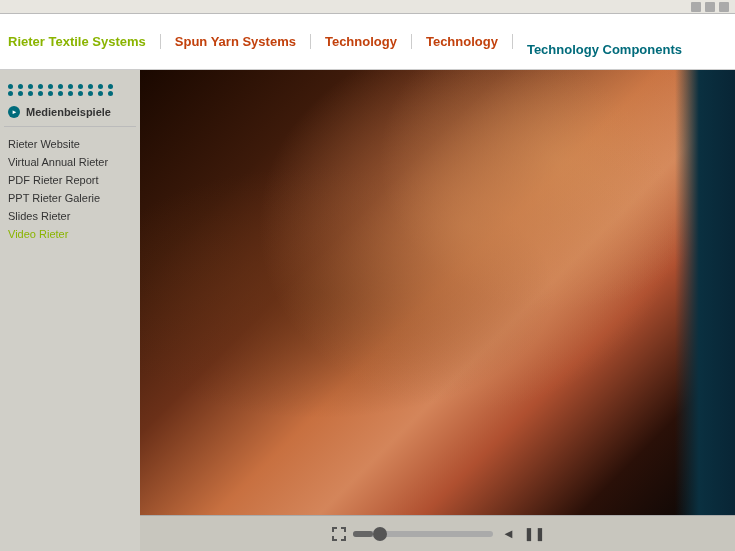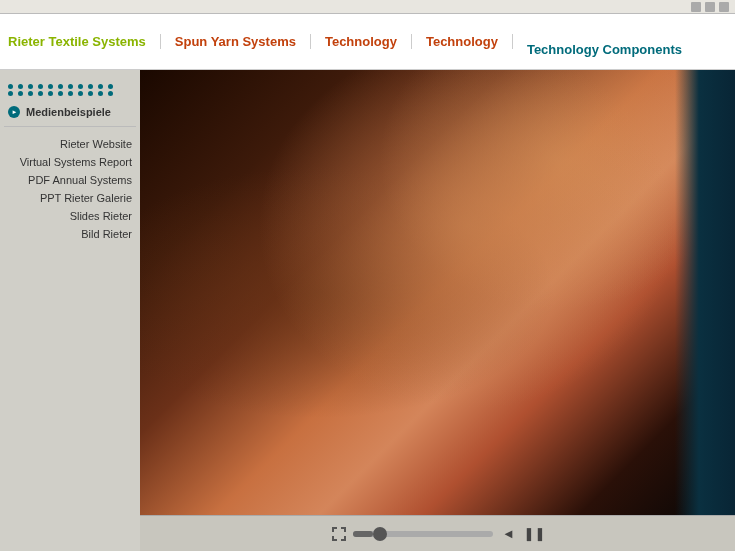--- a/index.html
+++ b/index.html
@@ -115,21 +115,20 @@
       background: #bbb;
       margin: 0 4px 8px 4px;
     }
     .sidebar-link {
       display: block;
       padding: 3px 8px;
       font-size: 11px;
       color: #333;
       cursor: pointer;
       text-decoration: none;
-      text-align: right;
     }
     .sidebar-link.active {
       color: #8ab400;
     }
 
     
     #video-area {
       flex: 1;
       display: flex;
       flex-direction: column;
@@ -265,25 +264,25 @@
         <div class="dot"></div>
       <div class="dot"></div>
         <div class="dot"></div>
     </div>
     <div class="sidebar-section-header">
       <div class="sidebar-arrow"></div>
       <span class="sidebar-section-title">Medienbeispiele</span>
     </div>
     <div class="sidebar-divider"></div>
     <a class="sidebar-link">Rieter Website</a>
-    <a class="sidebar-link">Virtual Systems Report</a>
-    <a class="sidebar-link">PDF Annual Systems</a>
+    <a class="sidebar-link">Virtual Annual Rieter</a>
+    <a class="sidebar-link">PDF Rieter Report</a>
     <a class="sidebar-link">PPT Rieter Galerie</a>
     <a class="sidebar-link">Slides Rieter</a>
-    <a class="sidebar-link">Bild Rieter</a>
+    <a class="sidebar-link active">Video Rieter</a>
   </div>
 
   <div id="video-area">
     <div id="video-frame">
       <div class="video-content"></div>
     </div>
 
     <div id="controls-bar">
       <div class="expand-icon" title="Expand">
         <svg width="16" height="16" viewBox="0 0 16 16" fill="#555">

